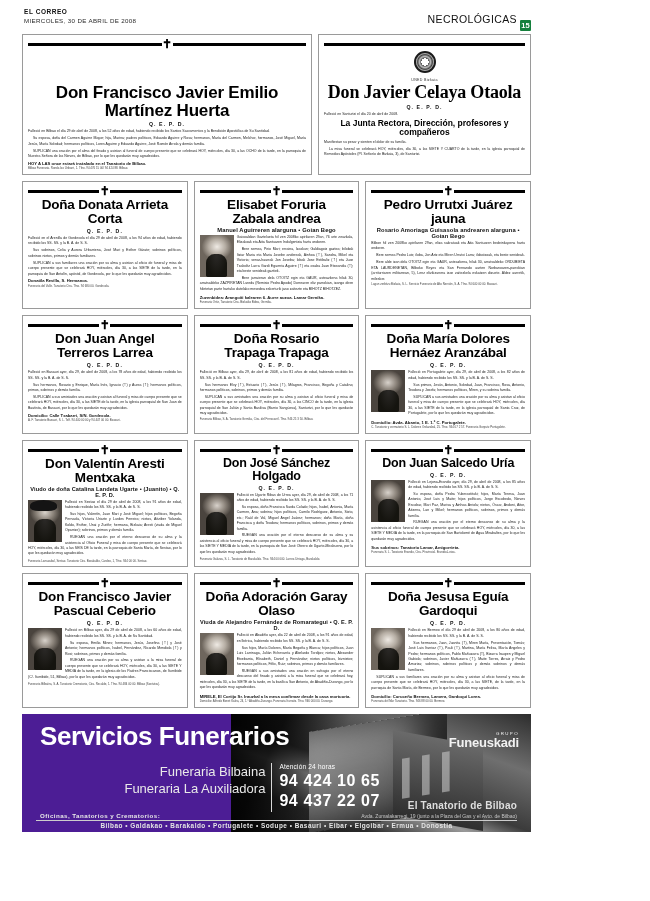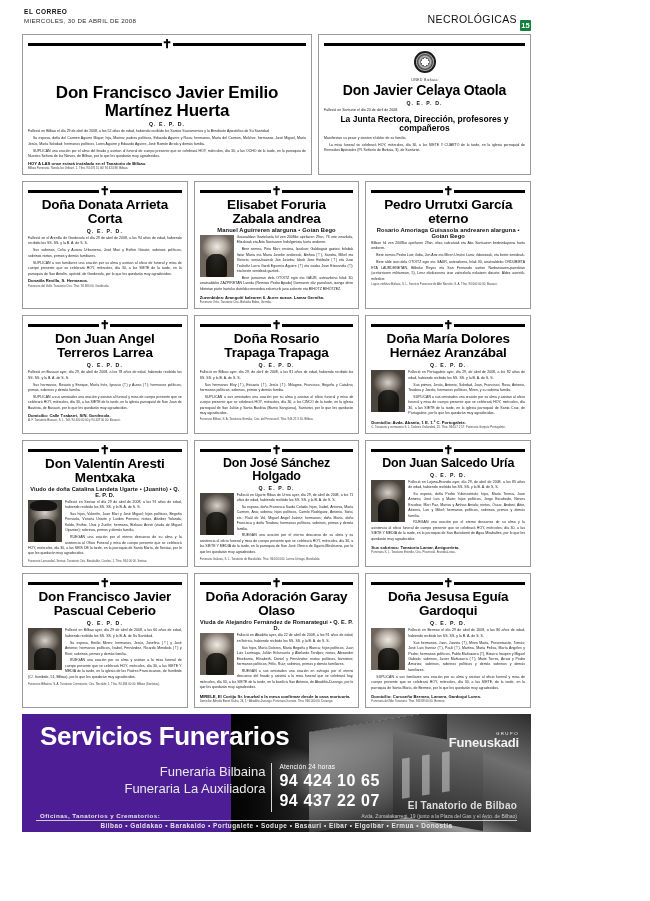--- a/index.html
+++ b/index.html
@@ -79,21 +79,21 @@
     background: radial-gradient(circle at 50% 50%, #fff 0%, #fff 28%, #555 30%, #bbb 44%, #444 58%, #eee 72%, #666 100%);
   }
   .seal-label { font-size: 3.6px; letter-spacing: .3px; color: #333; margin-top: 1px; }
 
   .name {
     text-align: center; font-weight: bold;
     line-height: 1.04; letter-spacing: -0.2px;
     margin: 1px 0 1px 0; color: #000;
   }
   .name.xl { font-size: 17px; margin-top: 35px; }
-  .name.lg { font-size: 14px; }
+  .name.lg { font-size: 18px; font-family: Liberation Serif, serif; }
   .name.md { font-size: 13.5px; }
   .name.sm { font-size: 12.5px; }
 
   .qepd {
     text-align: center; font-weight: bold; font-size: 5.2px;
     letter-spacing: 1.1px; margin: 2px 0 2px 0; color: #111;
   }
   .subline {
     text-align: center; font-weight: bold; font-size: 5.6px;
     letter-spacing: .1px; margin: 1px 0 2px 0; color: #111;
@@ -335,22 +335,22 @@
         <div class="fineprint">Funeraria Ortiz, Tanatorio Ctra. Bizkaiko Bidea, Gernika.</div>
       </div>
 
       <div class="obit w3">
         <div class="toprule">
           <span class="bar"></span>
           <span class="cross">✝</span>
           <span class="bar"></span>
         </div>
         <div class="name md">
-          <div>Pedro Urrutxi García</div>
-          <div>eterno</div>
+          <div>Pedro Urrutxi Juárez</div>
+          <div>jauna</div>
         </div>
         <div class="subline bq">Rosario Amoriaga Guisasola andrearen alarguna • Goian Bego</div>
         <div class="body">
           <p class="noind">Bilbon hil zen 2008ko apirilaren 29an, eliza sakratuak eta Aita Santuaren bedeinkapena hartu ondoren.</p>
           <p>Bere semea Pedro Luis; iloba, Jon Artz eta Miren Urrutxi Larra; ilobatxoak, eta beste senideak.</p>
           <p>Bere alde izan dela OTOITZ egin eta GAUR, asteazkena, hilak 30, arratsaldeko ORDUBIETA ETA LAURDENETAN, Bilboko Reyes eta San Fernando aurten Norbanoaren-parrokian (arriturriaren militarrean, 5), Lenz elizkizunera izan zaitezkela eskatzen dizuete. Aldez aurretik, milesker.</p>
         </div>
         <div class="fineprint">Lagun zerbitzu Bizkaia, S. L. Servicio Funerario de Alto Nervión, S. A. Tfno. 94 640 00 00. Basauri.</div>
       </div>
 

